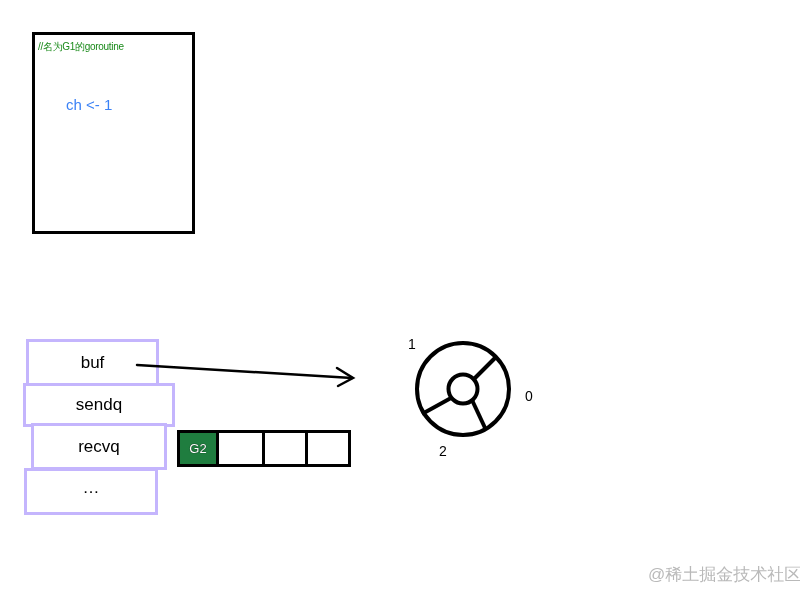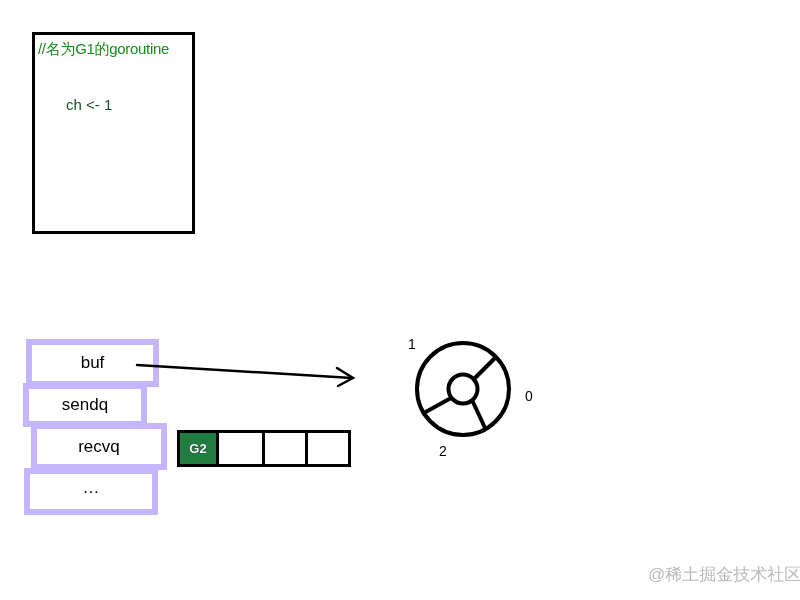--- a/index.html
+++ b/index.html
@@ -6,42 +6,42 @@
     body {
       width: 800px; height: 600px; background: #ffffff; position: relative; overflow: hidden;
       font-family: "Liberation Sans", "DejaVu Sans", sans-serif;
     }
     .abs { position: absolute; }
     .g1-box {
       left: 32px; top: 32px; width: 157px; height: 196px;
       border: 3px solid #000; background: #fff;
     }
     .g1-comment {
-      left: 38px; top: 40px; font-size: 15px; color: #1a8a1a; white-space: nowrap; letter-spacing: -0.3px;
+      left: 38px; top: 40px; font-size: 10px; color: #1a8a1a; white-space: nowrap; letter-spacing: -0.3px;
     }
     .g1-code {
-      left: 66px; top: 96px; font-size: 15px; color: #14532d; white-space: nowrap;
+      left: 66px; top: 96px; font-size: 15px; color: #3b82f6; white-space: nowrap;
     }
     .hchan-cell {
-      border: 6px solid #c4b5fd; background: #fff; box-sizing: border-box;
+      border: 3px solid #c4b5fd; background: #fff; box-sizing: border-box;
       display: flex; align-items: center; justify-content: center;
       font-size: 17px; color: #000;
     }
     .cell-buf { left: 26px; top: 339px; width: 133px; height: 48px; }
-    .cell-sendq { left: 23px; top: 383px; width: 124px; height: 44px; }
+    .cell-sendq { left: 23px; top: 383px; width: 152px; height: 44px; }
     .cell-recvq { left: 24px; top: 423px; width: 136px; height: 47px; margin-left: 7px; }
     .cell-more { left: 24px; top: 468px; width: 134px; height: 47px; padding-bottom: 8px; }
     .queue {
       left: 177px; top: 430px; width: 174px; height: 37px;
       border: 3px solid #000; box-sizing: border-box; display: flex; background: #fff;
     }
     .q-slot { height: 100%; border-right: 3px solid #000; box-sizing: border-box; }
     .q-slot:last-child { border-right: none; }
     .q-slot.g2 {
-      background: #1f7d3f; color: #fff; font-size: 13px; font-weight: bold;
+      background: #1f7d3f; color: #fff; font-size: 13px; font-weight: normal;
       display: flex; align-items: center; justify-content: center; width: 39px;
       text-shadow: 0 0 1px #000;
     }
     .q-slot.s1 { width: 46px; }
     .q-slot.s2 { width: 43px; }
     .q-slot.s3 { flex: 1; }
     .ring-label { font-size: 14px; color: #000; }
     .watermark {
       left: 632px; top: 563px; font-size: 17px; color: #b9b9b9; white-space: nowrap; margin-left: 16px;
     }

